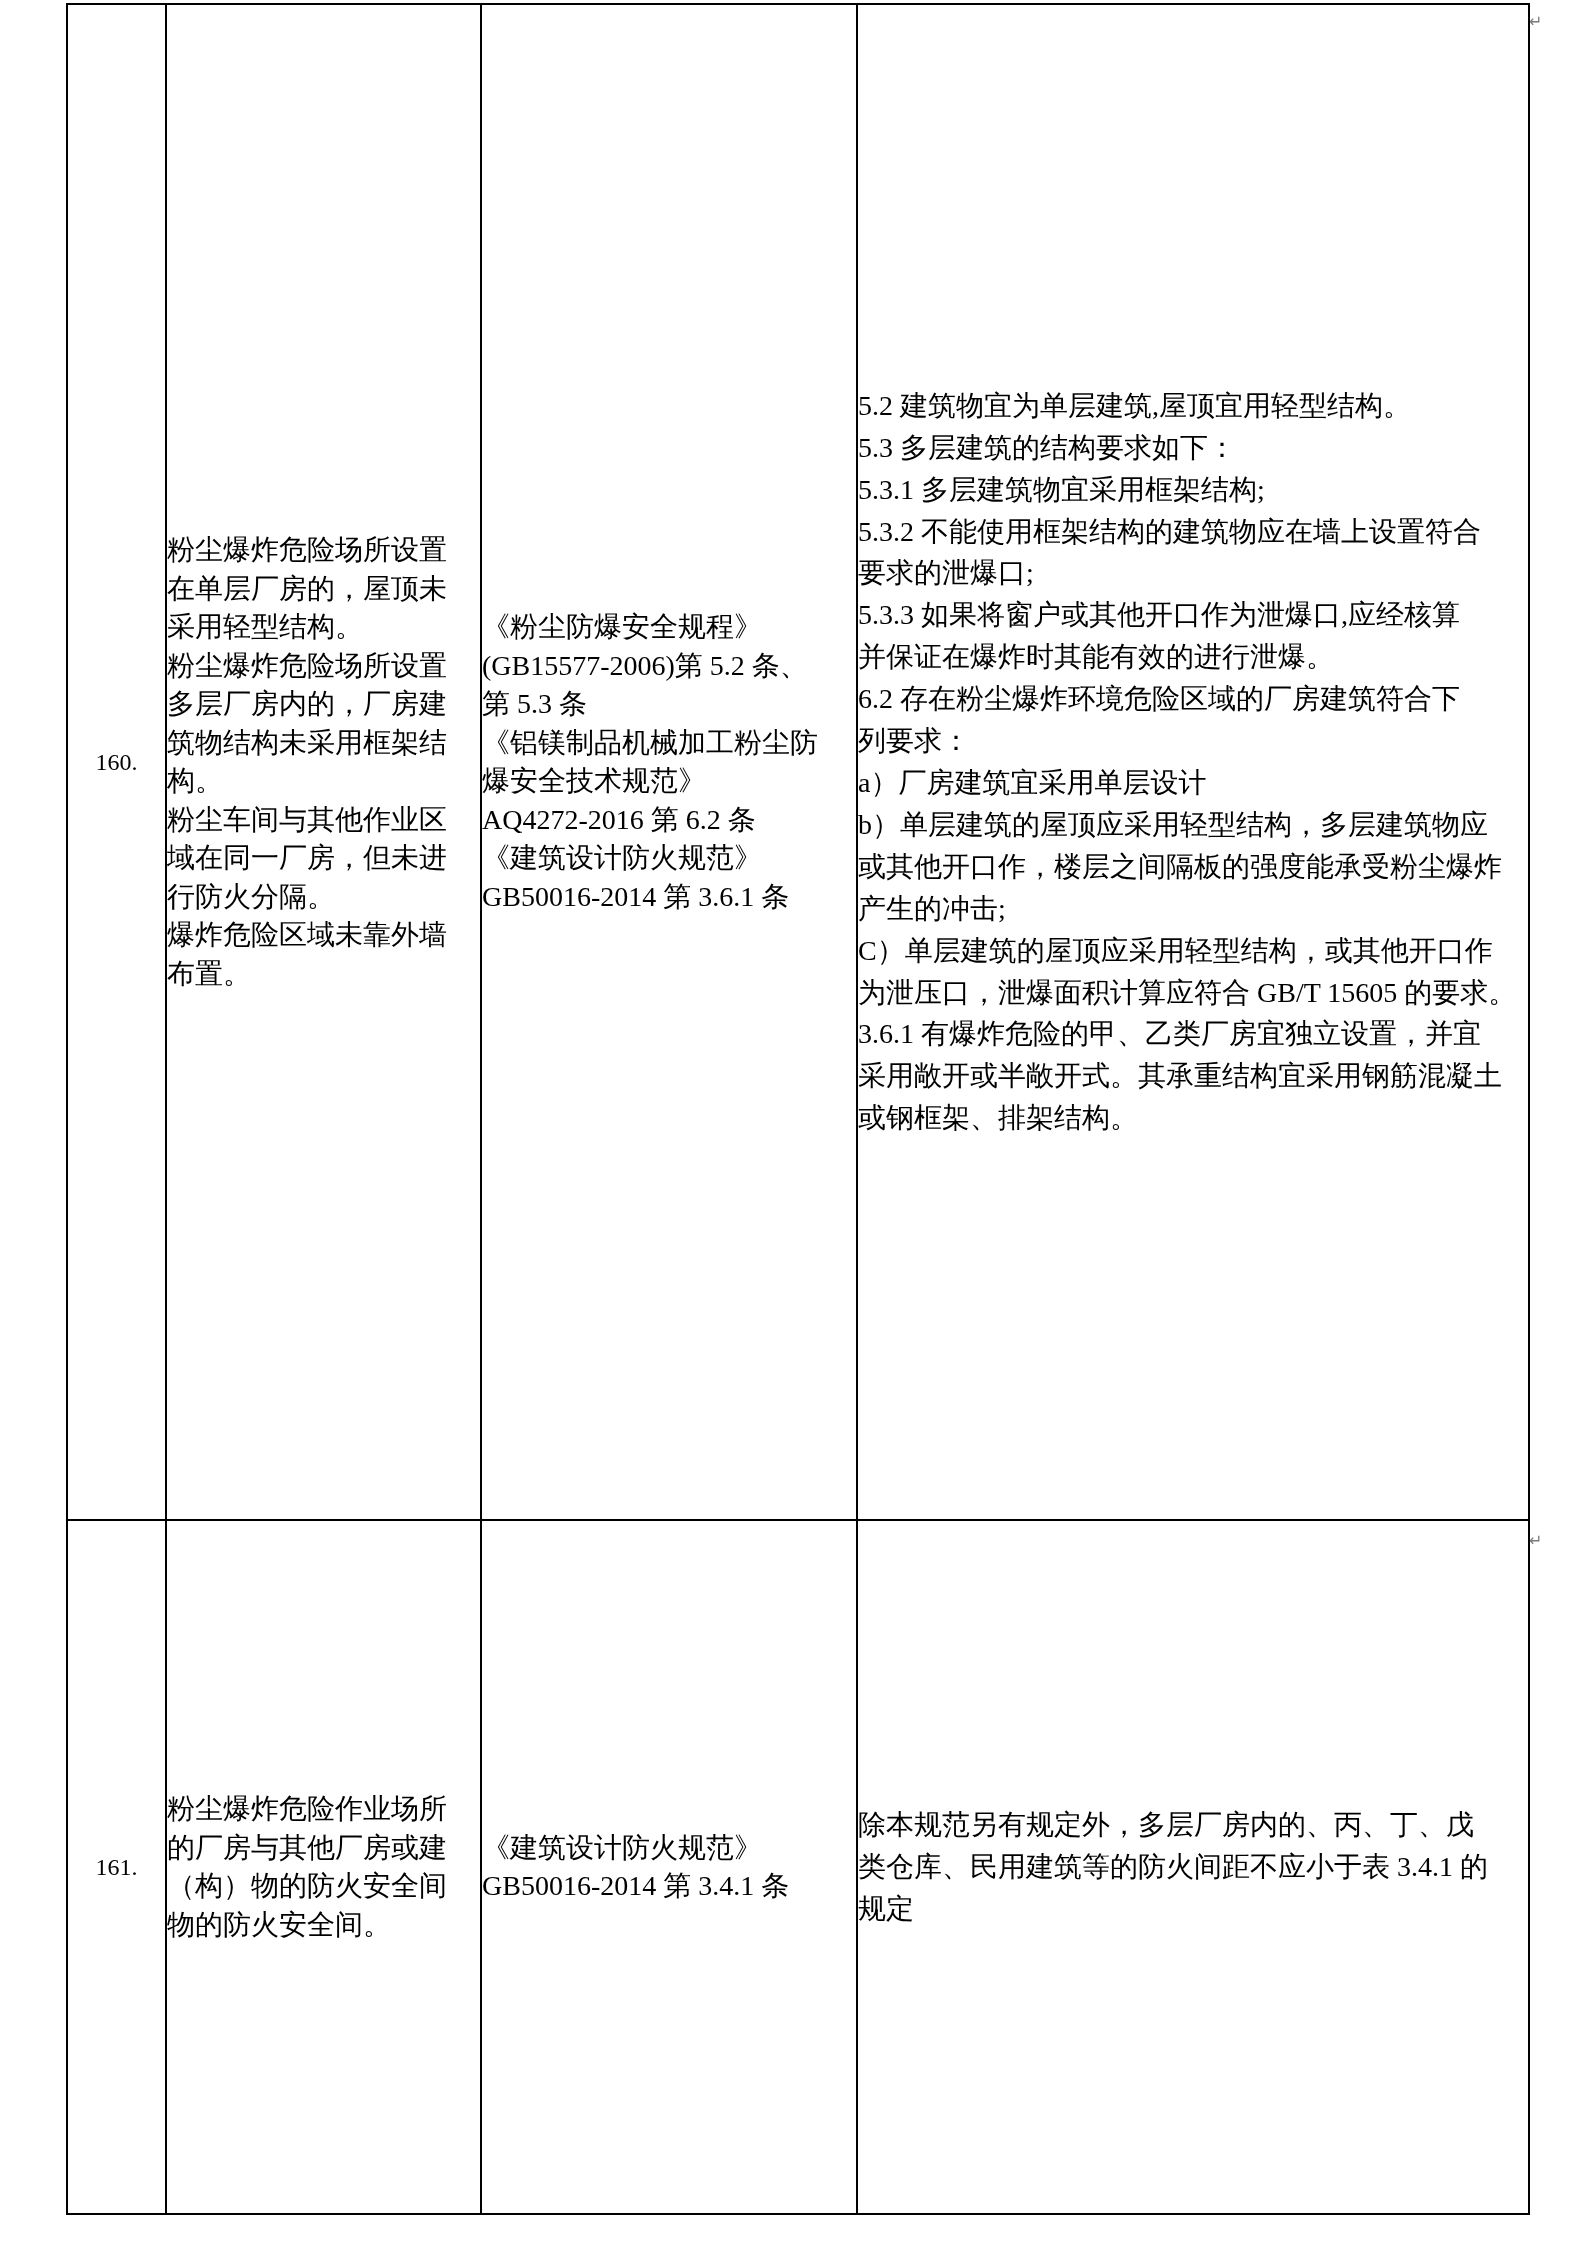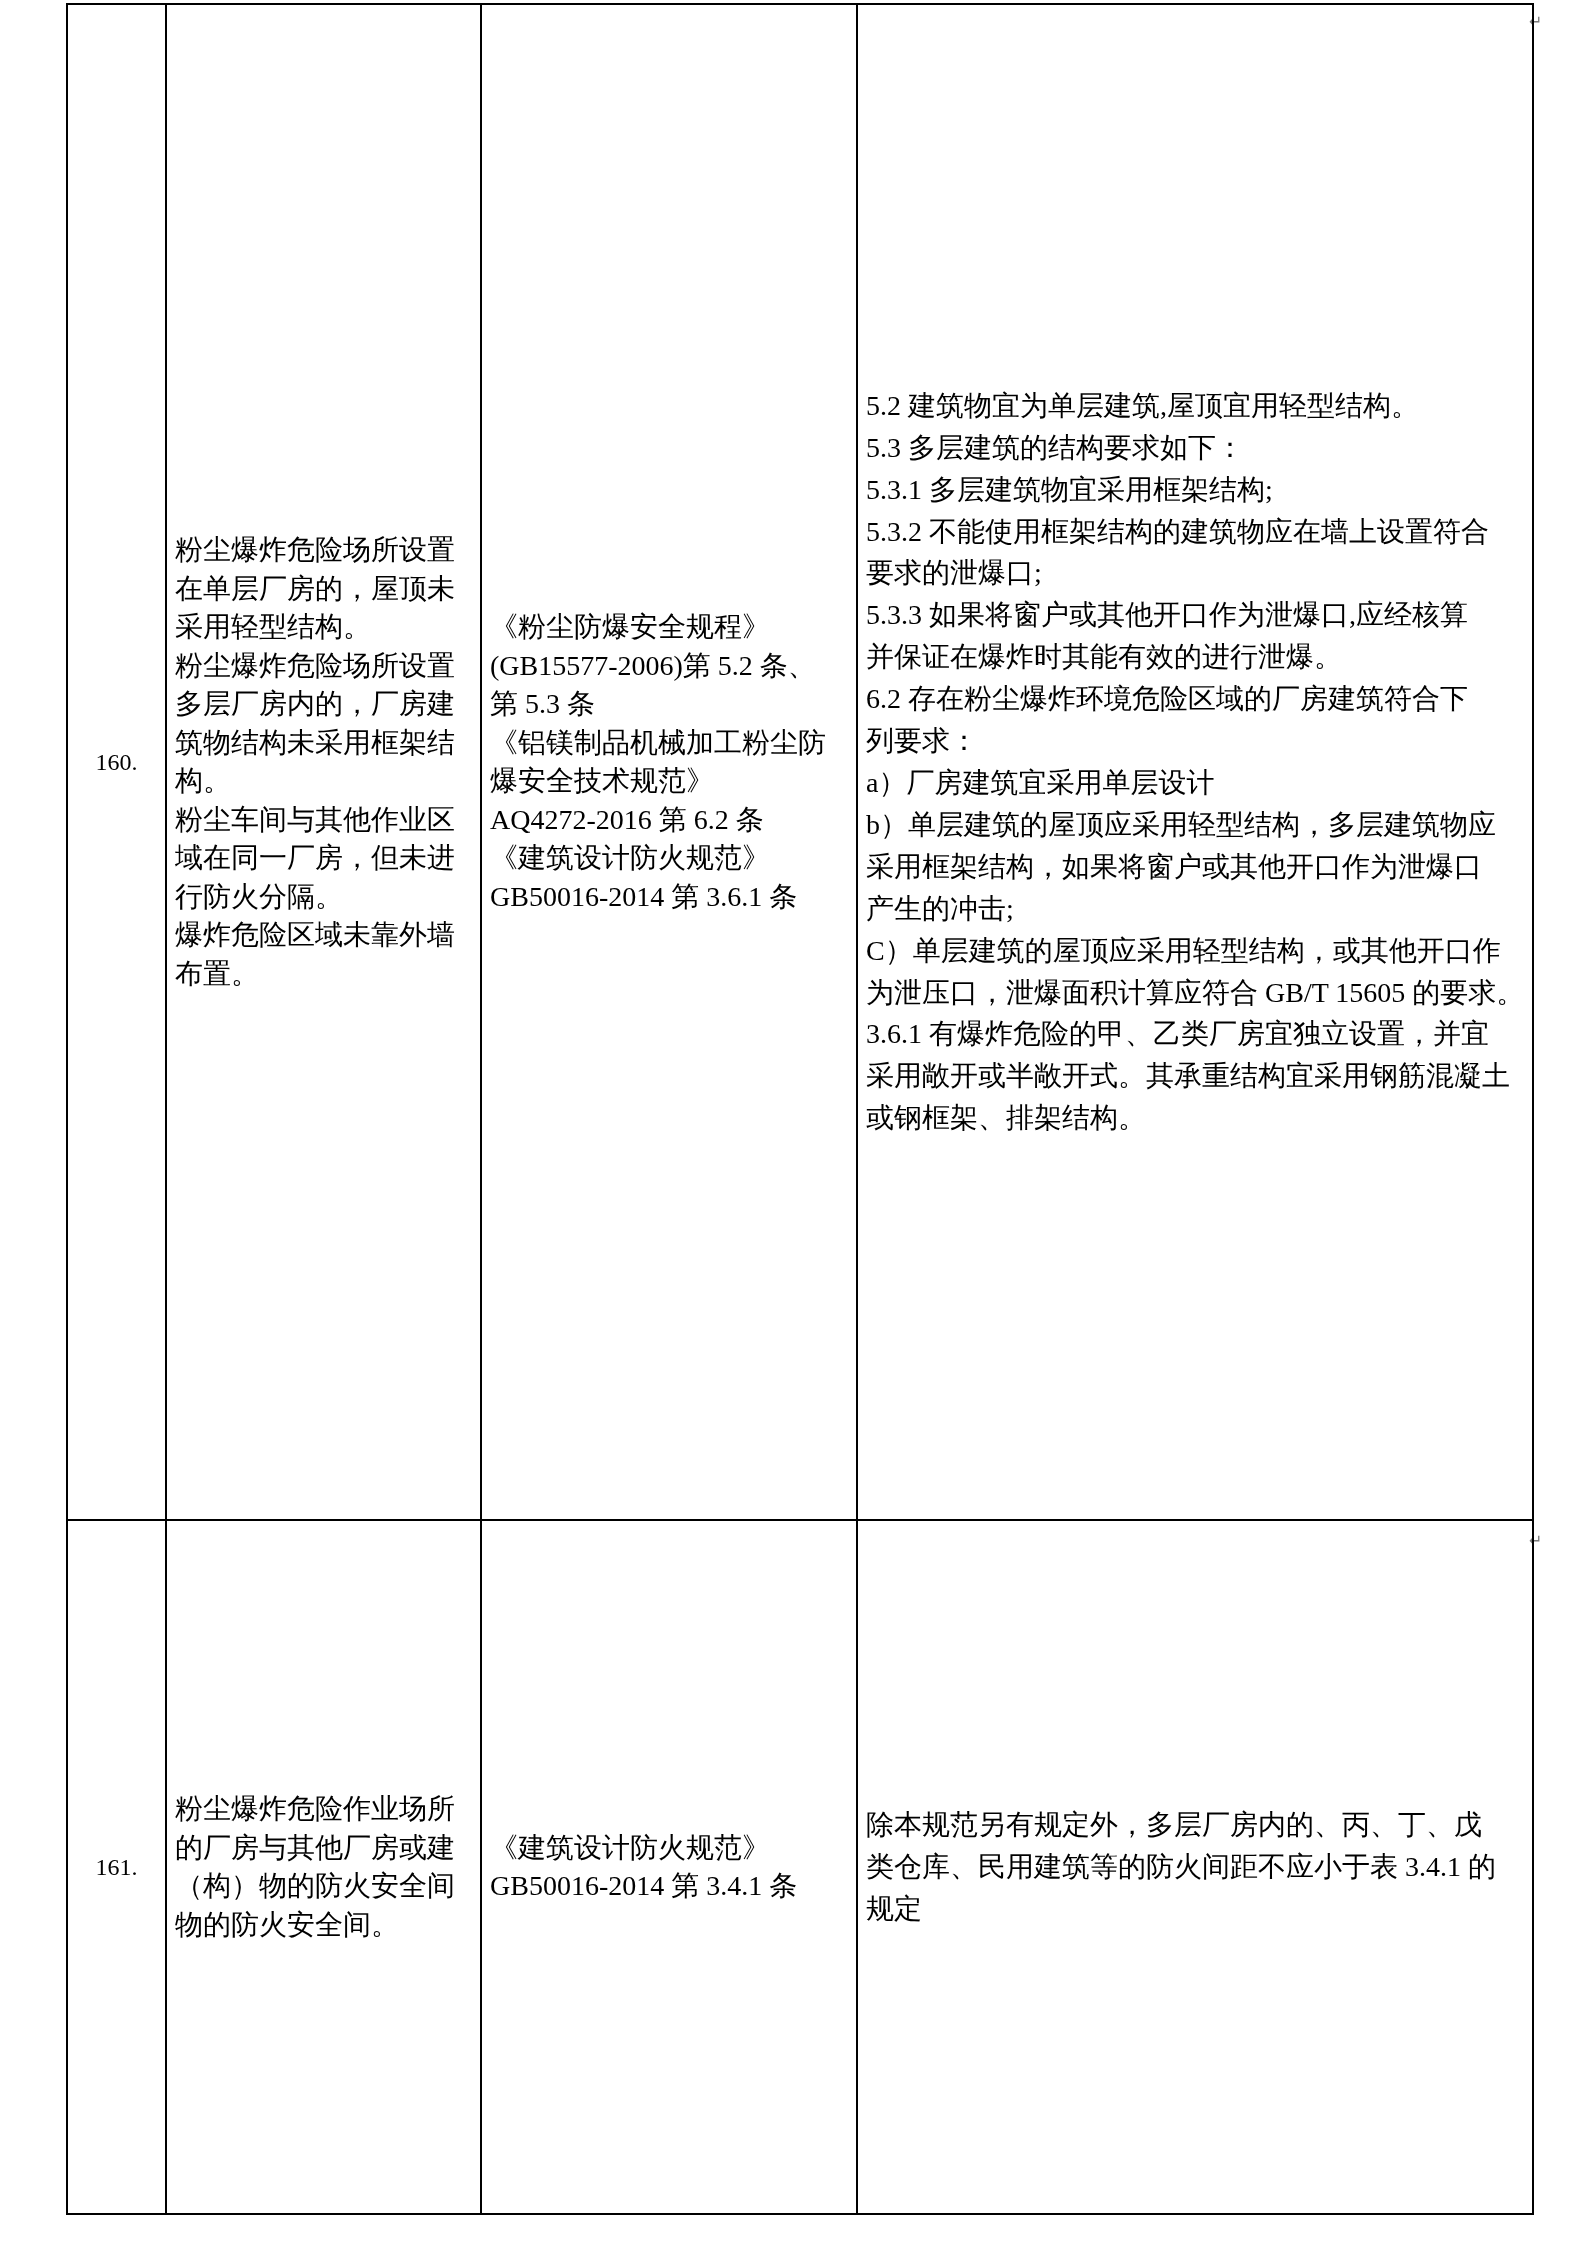--- a/index.html
+++ b/index.html
@@ -15,21 +15,21 @@
   table.doc-table {
     position: absolute;
     left: 66px;
     top: 3px;
     border-collapse: collapse;
     table-layout: fixed;
   }
   table.doc-table td {
     border: 2px solid #000000;
     vertical-align: middle;
-    padding: 8px;
+    padding: 0;
     box-sizing: border-box;
     overflow: visible;
   }
   tr.row-160 { height: 1516px; }
   tr.row-161 { height: 694px; }
 
   .num-cell {
     text-align: center;
     font-size: 24px;
     line-height: 38px;
@@ -117,21 +117,21 @@
               <div class="line">5.3 多层建筑的结构要求如下：</div>
               <div class="line">5.3.1 多层建筑物宜采用框架结构;</div>
               <div class="line">5.3.2 不能使用框架结构的建筑物应在墙上设置符合</div>
               <div class="line">要求的泄爆口;</div>
               <div class="line">5.3.3 如果将窗户或其他开口作为泄爆口,应经核算</div>
               <div class="line">并保证在爆炸时其能有效的进行泄爆。</div>
               <div class="line">6.2 存在粉尘爆炸环境危险区域的厂房建筑符合下</div>
               <div class="line">列要求：</div>
               <div class="line">a）厂房建筑宜采用单层设计</div>
               <div class="line">b）单层建筑的屋顶应采用轻型结构，多层建筑物应</div>
-              <div class="line">采用框架结构，如果将窗户或其他开口作为泄爆口</div>
+              <div class="line">或其他开口作，楼层之间隔板的强度能承受粉尘爆炸</div>
               <div class="line">产生的冲击;</div>
               <div class="line">C）单层建筑的屋顶应采用轻型结构，或其他开口作</div>
               <div class="line">为泄压口，泄爆面积计算应符合 GB/T 15605 的要求。</div>
               <div class="line">3.6.1 有爆炸危险的甲、乙类厂房宜独立设置，并宜</div>
               <div class="line">采用敞开或半敞开式。其承重结构宜采用钢筋混凝土</div>
               <div class="line">或钢框架、排架结构。</div>
             </div>
       </td>
     </tr>
     <tr class="row-161">

